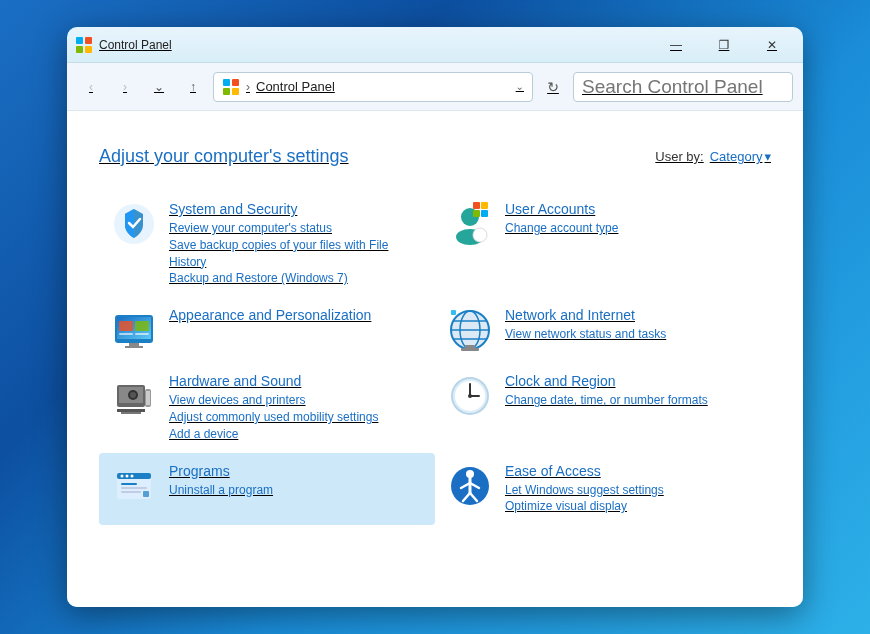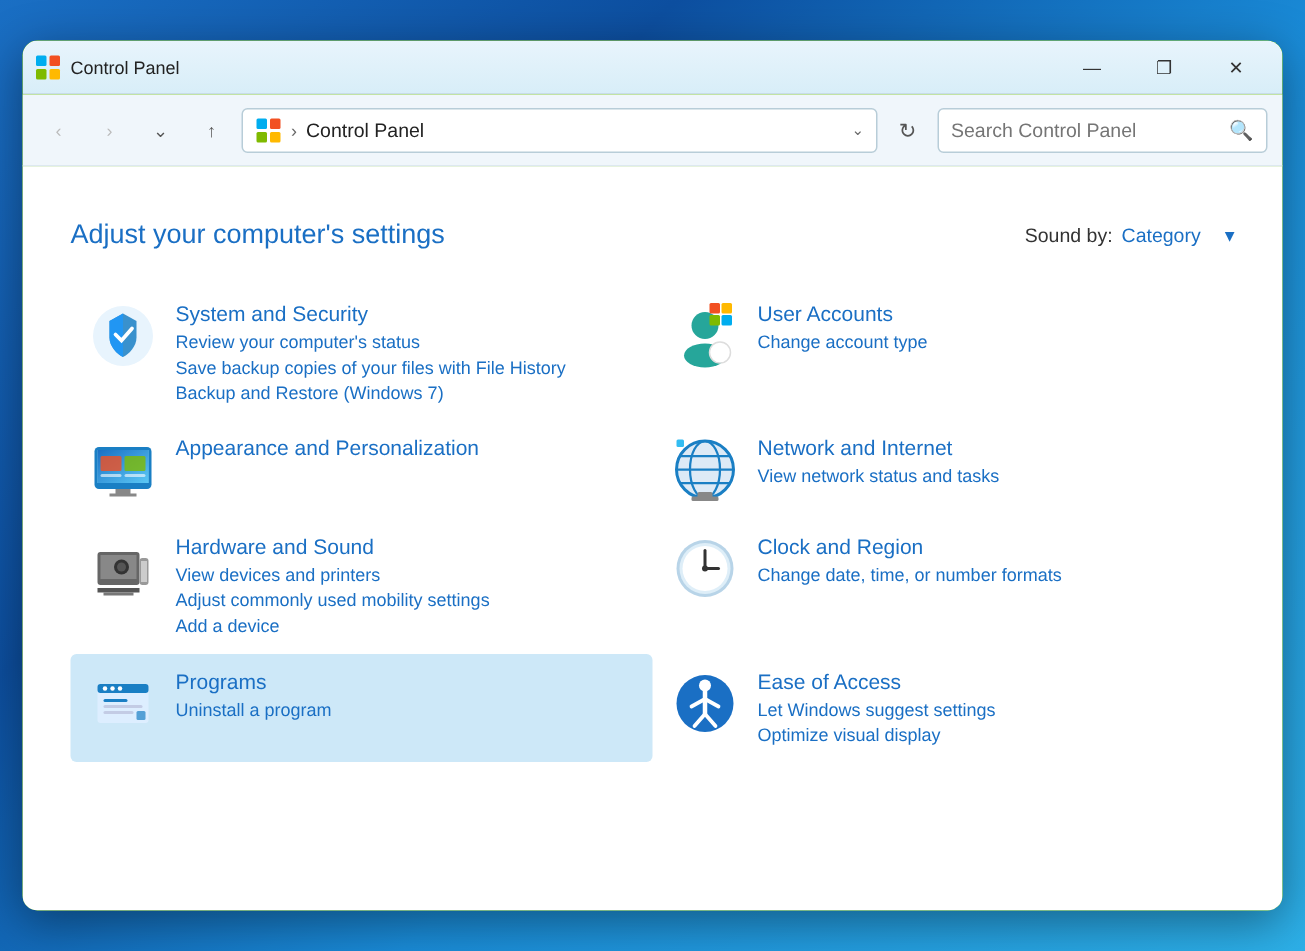--- a/index.html
+++ b/index.html
@@ -7,28 +7,29 @@
       width: 870px;
       height: 634px;
       background: linear-gradient(135deg, #1a6fc4 0%, #0d4fa0 30%, #1a8cd8 60%, #2db0e8 100%);
       display: flex;
       align-items: center;
       justify-content: center;
       font-family: 'Segoe UI', sans-serif;
       overflow: hidden;
     }
     .window {
-      width: 840px;
+      width: 736px;
       height: 580px;
-      background: #84cc16;
+      background: #7dd3fc;
       border-radius: 10px;
       box-shadow: 0 8px 32px rgba(0,0,0,0.4);
       display: flex;
       flex-direction: column;
       overflow: hidden;
+      text-decoration: underline;
     }
     
     .titlebar {
       height: 36px;
       background: linear-gradient(180deg, #e8f4fc 0%, #d8eef8 100%);
       display: flex;
       align-items: center;
       padding: 0 8px;
       border-bottom: 1px solid #c8dce8;
       border-radius: 10px 10px 0 0;
@@ -131,21 +132,21 @@
       border-radius: 4px;
       display: flex;
       align-items: center;
       padding: 0 8px;
       gap: 6px;
     }
     .search-input {
       flex: 1;
       border: none;
       outline: none;
-      font-size: 13px;
+      font-size: 19px;
       color: #888;
       background: transparent;
     }
     .search-icon {
       color: #555;
       font-size: 13px;
     }
     
     .content {
       flex: 1;
@@ -170,21 +171,21 @@
       gap: 6px;
       font-size: 13px;
       color: #333;
     }
     .view-by-label { color: #333; }
     .view-by-value {
       color: #1a6fc4;
       cursor: pointer;
       display: flex;
       align-items: center;
-      gap: 16px;
+      gap: 2px;
     }
     
     .categories-grid {
       display: grid;
       grid-template-columns: 1fr 1fr;
       gap: 0;
     }
     .category-item {
       display: flex;
       align-items: flex-start;
@@ -271,21 +272,21 @@
     <div class="search-bar">
       <input class="search-input" type="text" placeholder="Search Control Panel" style="">
       <span class="search-icon">🔍</span>
     </div>
   </div>
 
   <div class="content">
     <div class="page-header">
       <h1 class="page-title">Adjust your computer's settings</h1>
       <div class="view-by">
-        <span class="view-by-label">Sound by:</span>
+        <span class="view-by-label">User by:</span>
         <span class="view-by-value">
           <span>Category</span>
           <span>▾</span>
         </span>
       </div>
     </div>
 
     <div class="categories-grid">
 
       <div class="category-item">

